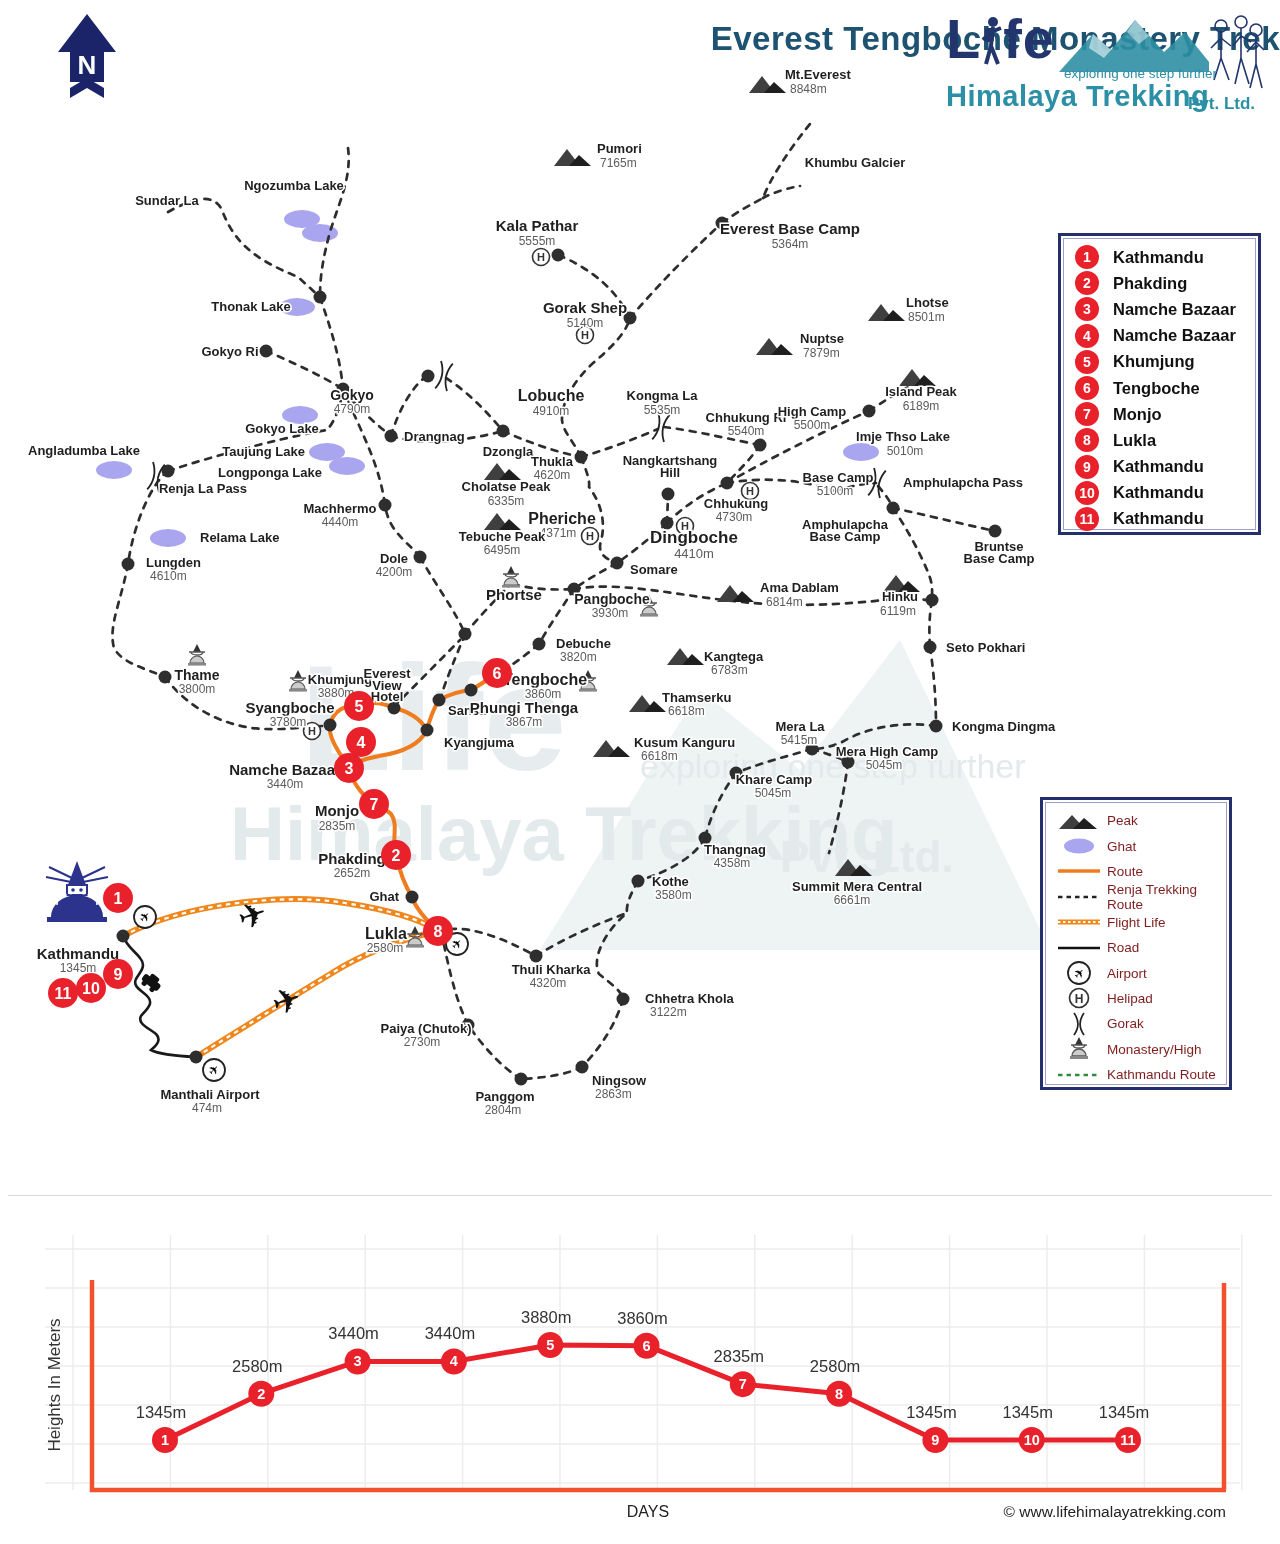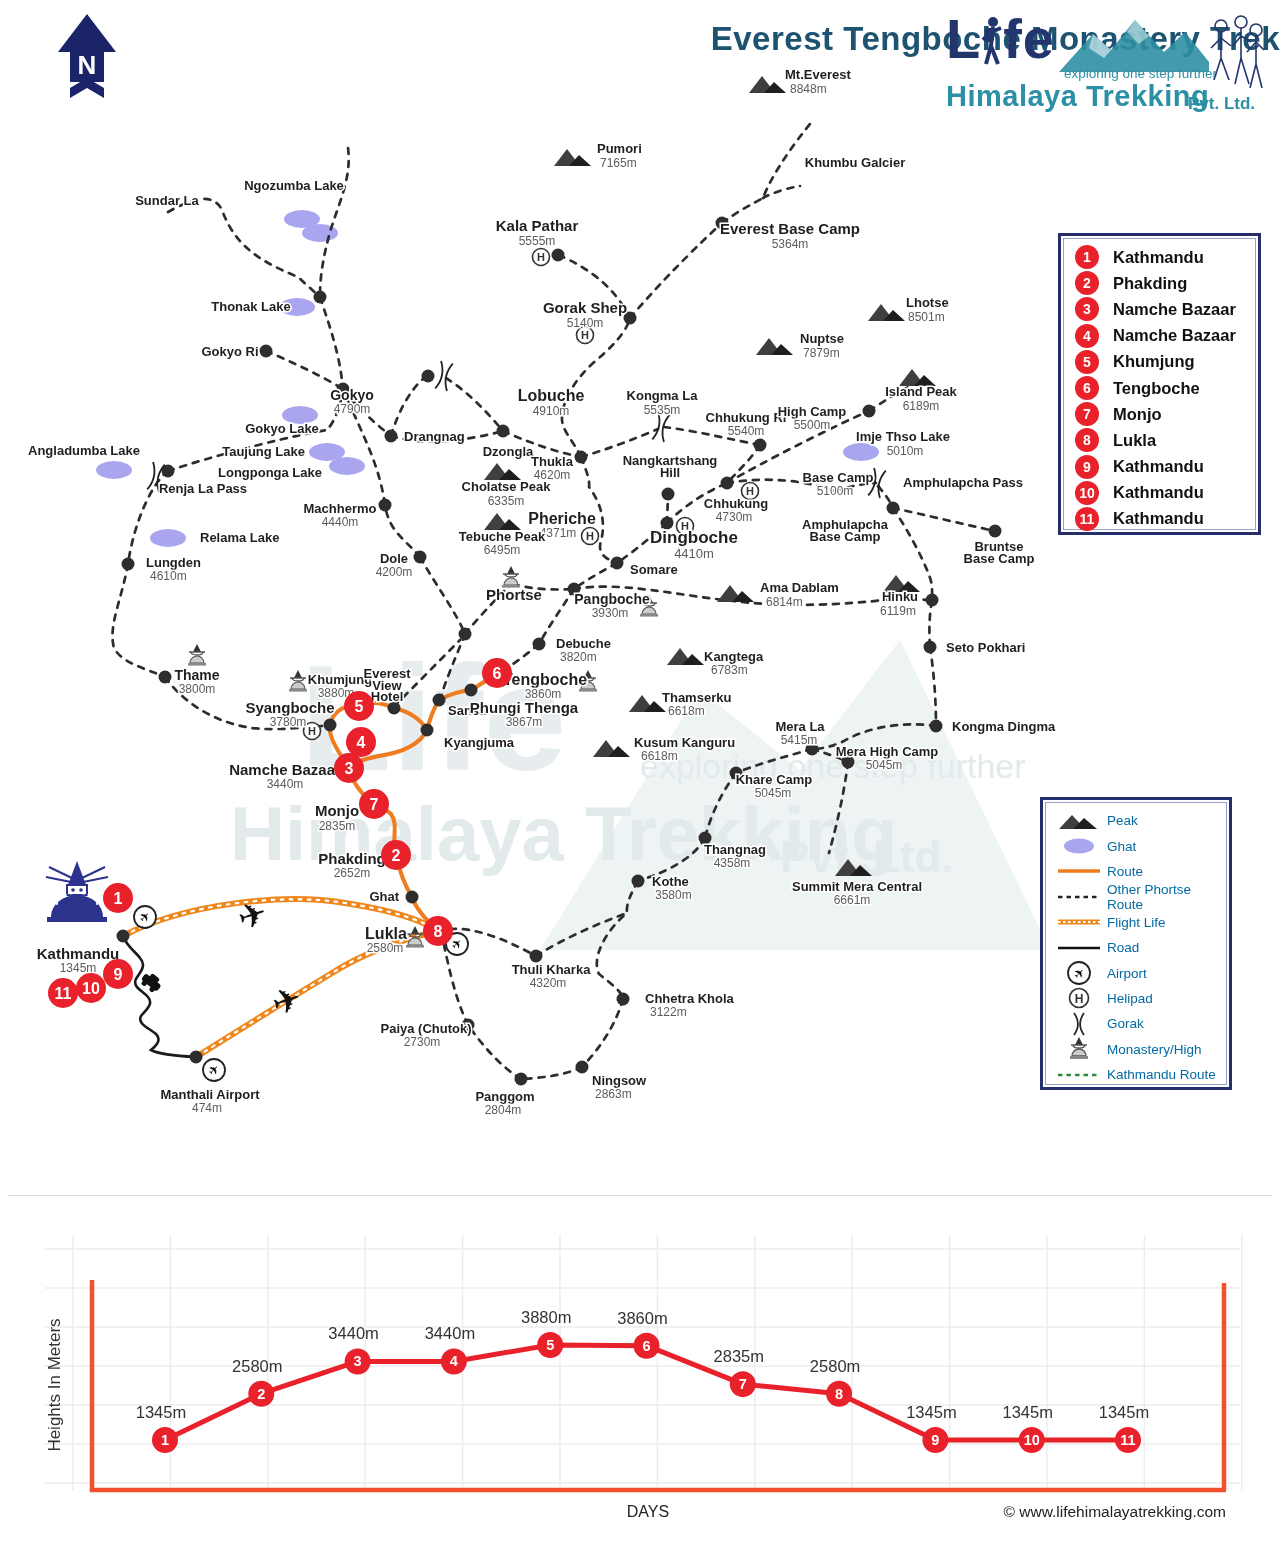--- a/index.html
+++ b/index.html
@@ -13,21 +13,21 @@
   .hname{position:absolute;left:0;top:66px;font-size:29px;font-weight:bold;color:#2b8fa5;letter-spacing:.5px;white-space:nowrap;}
   .hsuffix{position:absolute;left:242px;top:80px;font-size:17px;font-weight:bold;color:#2b8fa5;}
   .box{position:absolute;background:#fff;border:3px solid #262f6e;box-shadow:inset 0 0 0 2px #fff, inset 0 0 0 3px #9aa2cc;}
   .itin{left:1058px;top:233px;width:203px;height:302px;padding:8px 0 0 14px;box-sizing:border-box;}
   .itin-row{display:flex;align-items:center;height:26.2px;}
   .itin-num{width:24px;height:24px;border-radius:50%;background:#e8212b;color:#fff;font-size:14px;font-weight:bold;display:flex;align-items:center;justify-content:center;flex:0 0 24px;}
   .itin-label{margin-left:14px;font-size:16.5px;font-weight:bold;color:#111;}
   .leg{left:1040px;top:797px;width:192px;height:293px;padding:8px 0 0 8px;box-sizing:border-box;}
   .leg-row{display:flex;align-items:center;height:25.4px;}
   .leg-sym{width:56px;flex:0 0 56px;display:flex;align-items:center;justify-content:center;}
-  .leg-label{font-size:13.5px;color:#0369a1;}
+  .leg-label{font-size:13.5px;color:#7f1d1d;}
   .divider{position:absolute;left:8px;right:8px;top:1195px;border-top:1px solid #d9d9d9;}
   svg text{font-family:"Liberation Sans",sans-serif;}
 </style>
 </head>
 <body>
 
 <div class="page">
 
   <div class="north">
     <svg width="70" height="96" viewBox="0 0 70 96">
@@ -635,21 +635,21 @@
           </svg>
         </span>
       <span class="leg-label">Route</span>
       </div>
     <div class="leg-row">
       <span class="leg-sym">
           <svg width="44" height="8" viewBox="0 0 44 8">
             <line x1="1" y1="4" x2="43" y2="4" stroke="#222" stroke-width="2.6" stroke-dasharray="4.5 4"></line>
           </svg>
         </span>
-      <span class="leg-label">Other Phortse Route</span>
+      <span class="leg-label">Renja Trekking Route</span>
       </div>
     <div class="leg-row">
       <span class="leg-sym">
           <svg width="44" height="8" viewBox="0 0 44 8">
             <line x1="1" y1="4" x2="43" y2="4" stroke="#f0871d" stroke-width="5"></line>
             <line x1="1" y1="4" x2="43" y2="4" stroke="#fff" stroke-width="1.8" stroke-dasharray="2.5 2.5"></line>
           </svg>
         </span>
       <span class="leg-label">Flight Life</span>
       </div>

